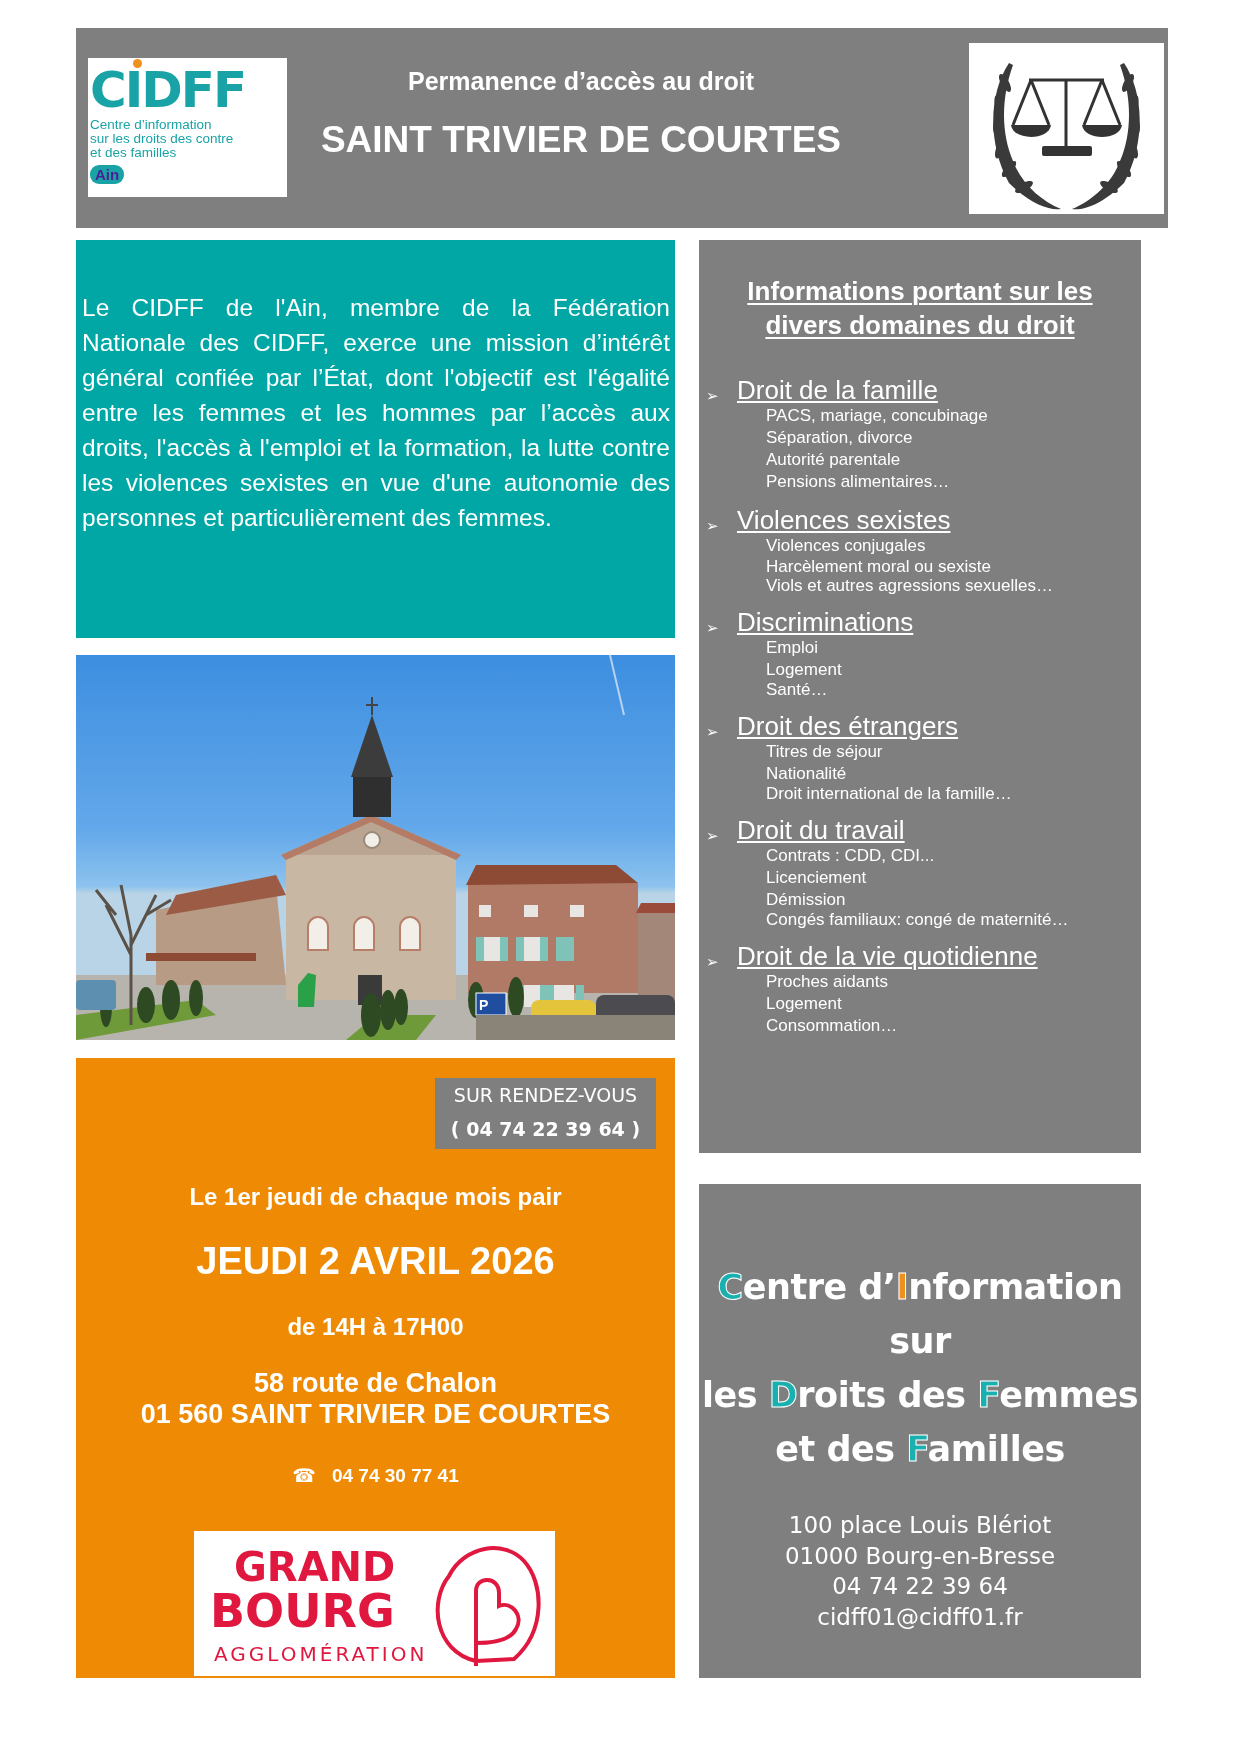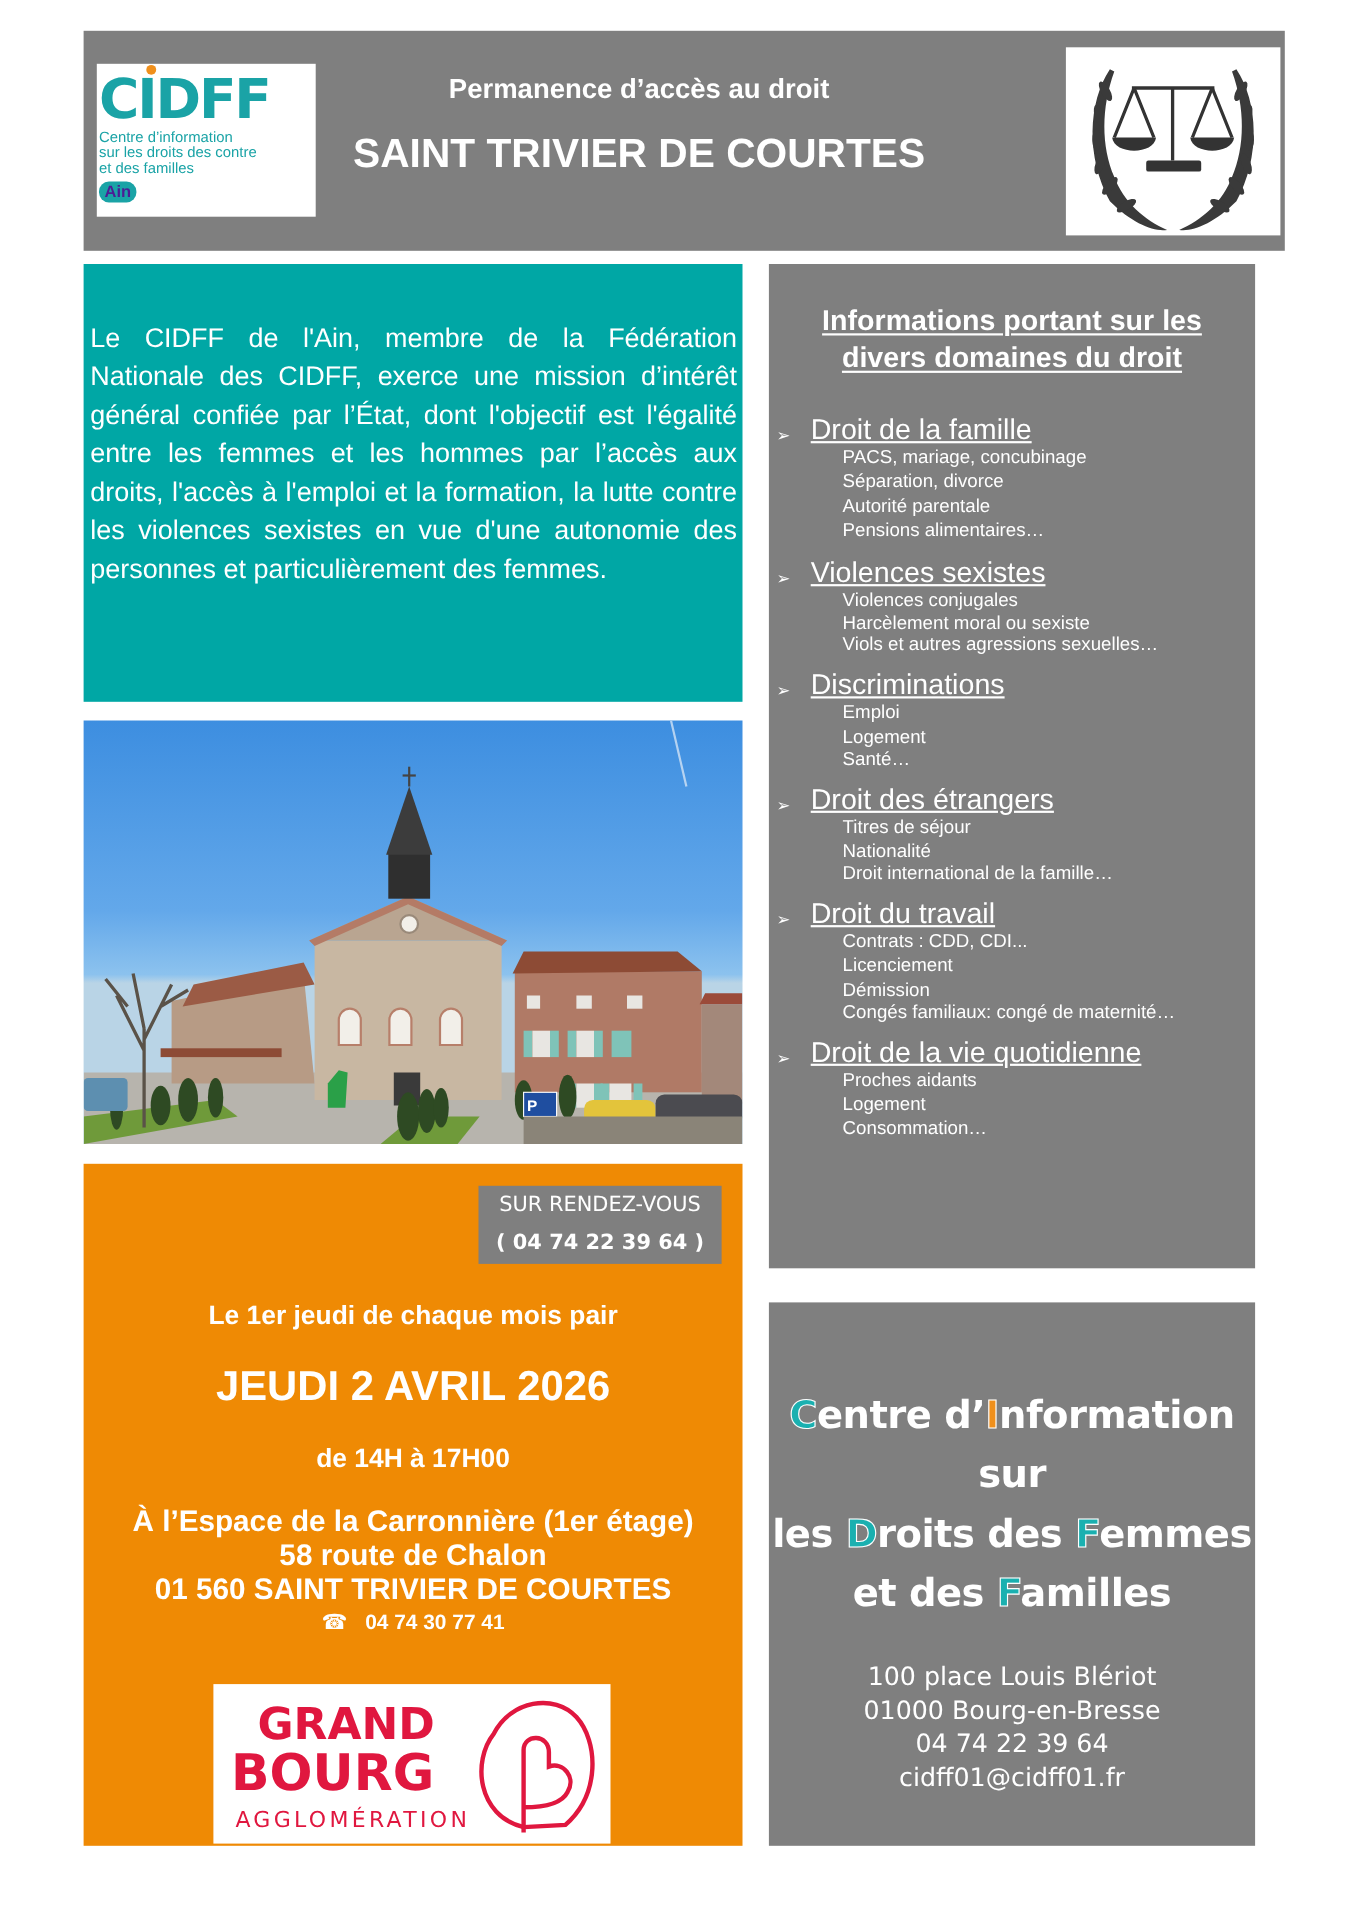--- a/index.html
+++ b/index.html
@@ -213,21 +213,20 @@
 
 <div id="schedule" class="abs">
   <div id="rdv-box" class="abs">
     <div class="t1">SUR RENDEZ-VOUS</div>
     <div class="t2">( 04 74 22 39 64 )</div>
   </div>
   <div id="freq" class="orange-text">Le 1er jeudi de chaque mois pair</div>
   <div id="date" class="orange-text">JEUDI 2 AVRIL 2026</div>
   <div id="hours" class="orange-text">de 14H à 17H00</div>
   <div id="addr" class="orange-text">
-    <div>À l’Espace de la Carronnière (1er étage)</div>
     <div>58 route de Chalon</div>
     <div>01 560 SAINT TRIVIER DE COURTES</div>
   </div>
   <div id="phone" class="orange-text">
     <span class="ph-icon">☎</span><span>04 74 30 77 41</span>
   </div>
   <div id="gb-logo" class="abs">
     <svg width="361" height="145" viewBox="0 0 361 145">
       <text x="40" y="50" fill="#e0173f" font-size="40" font-weight="bold" font-family="DejaVu Sans, sans-serif">GRAND</text>
       <text x="16" y="96" fill="#e0173f" font-size="46" font-weight="bold" font-family="DejaVu Sans, sans-serif">BOURG</text>

